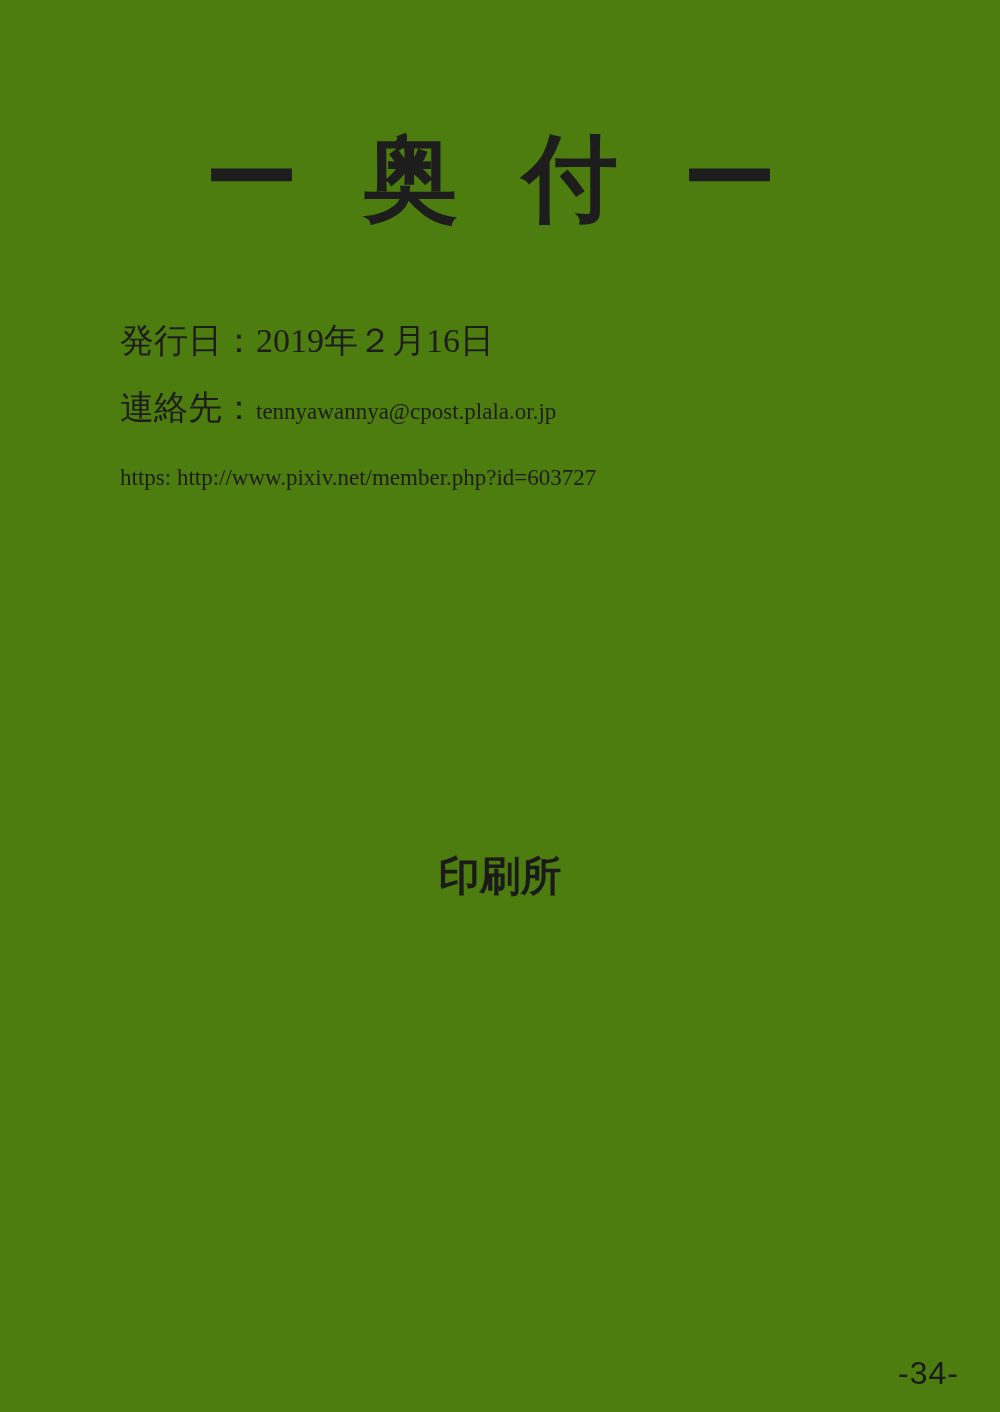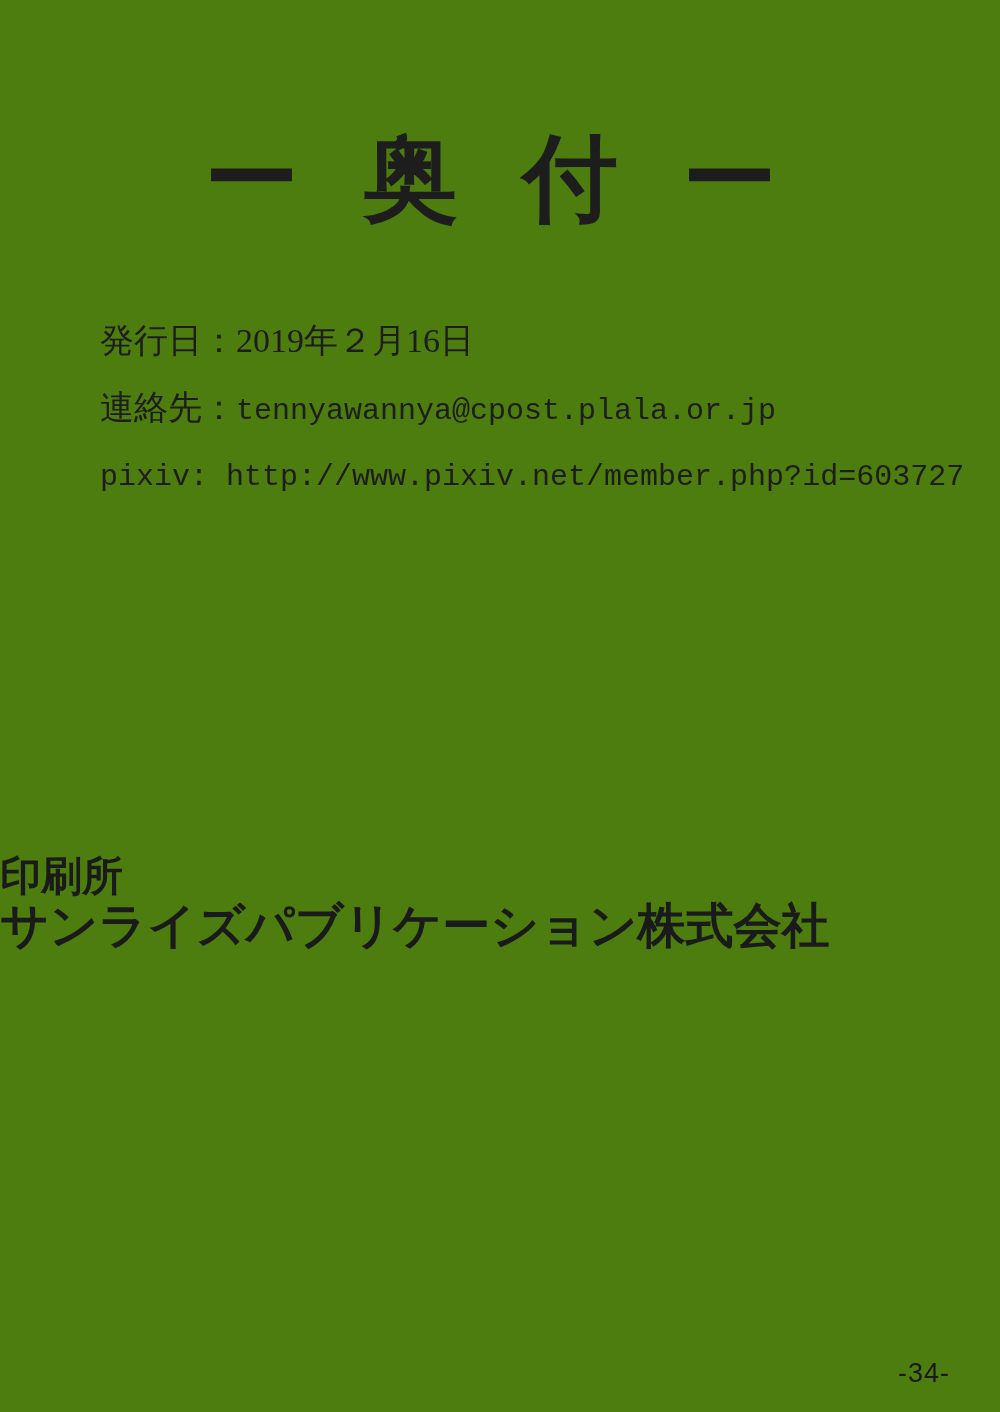--- a/index.html
+++ b/index.html
@@ -27,60 +27,61 @@
     font-weight: 900;
     font-size: 95px;
     line-height: 120px;
     letter-spacing: 0.20em;
     white-space: nowrap;
   }
   
   .info {
     position: absolute;
     top: 308px;
-    left: 100px;
+    left: 120px;
     width: 860px;
     font-family: "Liberation Serif", "DejaVu Serif", serif;
     font-size: 34px;
   }
   .info-line {
     line-height: 66.5px;
     height: 66.5px;
     white-space: nowrap;
   }
   .info-line .mono {
-    font-family: Liberation Mono, monospace;
-    font-size: 30px;
+    font-family: Liberation Serif, serif;
+    font-size: 23px;
   }
   
   .printer {
     position: absolute;
     top: 852px;
     left: 0;
     width: 1000px;
+    text-align: center;
     font-family: "Liberation Sans", "DejaVu Sans", sans-serif;
     font-weight: 900;
     color: #1a1a1a;
   }
   .printer-heading {
     font-size: 41px;
     line-height: 48px;
   }
   .printer-company {
     font-size: 48px;
     line-height: 52px;
     white-space: nowrap;
   }
   
   .page-number {
     position: absolute;
     top: 1356px;
     left: 898px;
     font-family: "Liberation Sans", "DejaVu Sans", sans-serif;
-    font-size: 27px;
+    font-size: 32px;
     line-height: 34px;
     letter-spacing: 1px;
     color: #1a1a1a;
   }
 </style>
 </head>
 <body>
 
 <div class="paper">
 
@@ -92,26 +93,25 @@
       <span>発行日：</span><span>2019年２月16日</span>
     </div>
 
 
 
     <div class="info-line">
       <span>連絡先：</span><span class="mono">tennyawannya@cpost.plala.or.jp</span>
     </div>
 
     <div class="info-line">
-      <span class="mono">pixiv: </span><span class="mono">http://www.pixiv.net/member.php?id=603727</span>
+      <span class="mono">https: </span><span class="mono">http://www.pixiv.net/member.php?id=603727</span>
     </div>
 
 
   </div>
 
   <div class="printer">
     <div class="printer-heading">印刷所</div>
-    <div class="printer-company">サンライズパブリケーション株式会社</div>
   </div>
 
   <div class="page-number">-34-</div>
 
 </div>
 
 </body></html>

